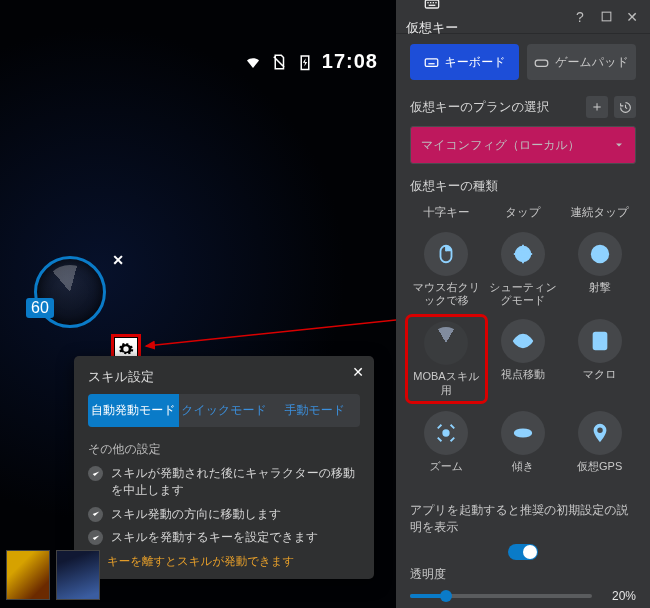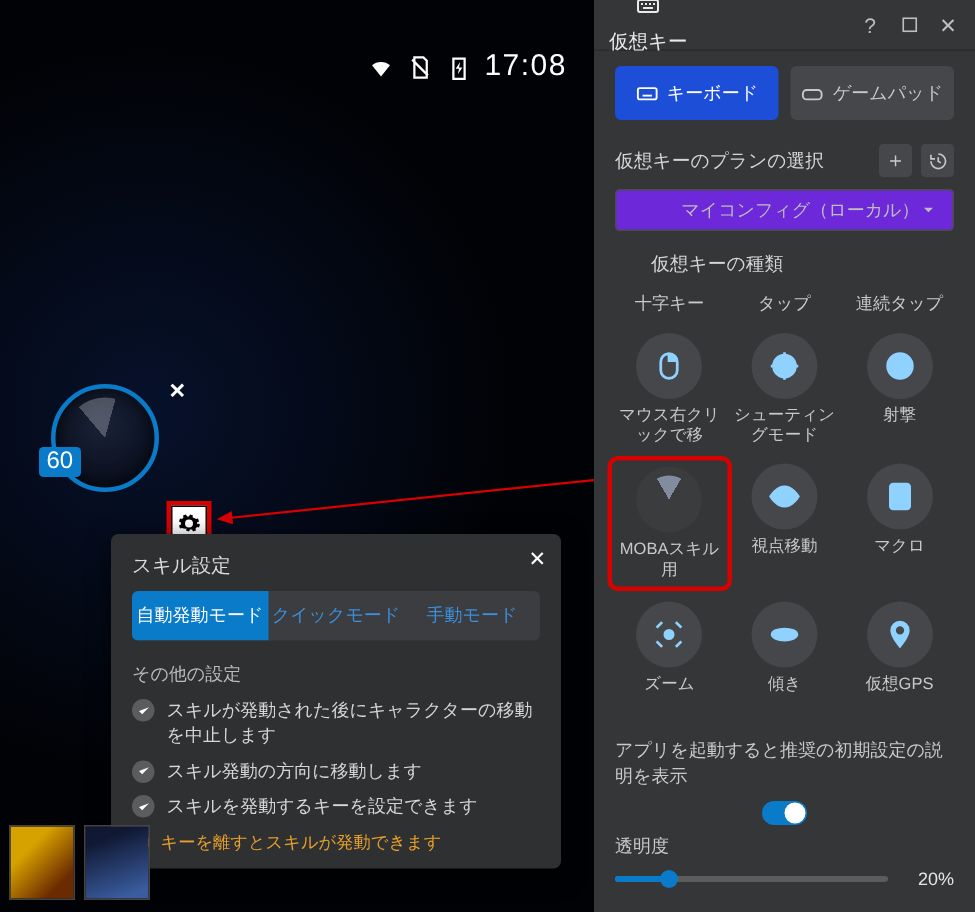--- a/index.html
+++ b/index.html
@@ -1,20 +1,20 @@
 <!DOCTYPE html>
 <html><head>
 <meta charset="utf-8">
 <style>
   * { box-sizing: border-box; margin: 0; padding: 0; font-family: "Segoe UI", Meiryo, sans-serif; }
   body { width: 650px; height: 608px; background: #000; color: #d6d6d6; overflow: hidden; position: relative; }
 
   
   .phone { position: absolute; left: 0; top: 0; width: 396px; height: 608px; background: radial-gradient(circle at 25% 45%, #07112b 0%, #010205 55%) , #000; overflow: hidden; }
-  .statusbar { position: absolute; top: 33px; right: 18px; display: flex; align-items: center; gap: 8px; color: #fff; font-size: 20px; font-weight: 400; letter-spacing: 1px; }
+  .statusbar { position: absolute; top: 50px; right: 18px; display: flex; align-items: center; gap: 8px; color: #fff; font-size: 20px; font-weight: 700; letter-spacing: 1px; }
   .statusbar svg { width: 18px; height: 18px; fill: #fff; }
 
   
   .joy-wrap { position: absolute; left: 34px; top: 256px; width: 80px; height: 80px; }
   .joy-ring { width: 72px; height: 72px; border: 3px solid #0a7bc8; border-radius: 50%; position: relative; background: radial-gradient(circle at 45% 35%, rgba(255,255,255,.08), rgba(0,0,0,.4)); box-shadow: inset 0 0 12px rgba(0,0,0,.7); }
   .joy-ring::before { content:""; position:absolute; left:50%; top:50%; transform:translate(-50%,-50%); width:0;height:0;}
   .joy-ring .sweep { position:absolute; inset:6px; border-radius:50%; background: conic-gradient(from -40deg, rgba(255,255,255,.25) 0deg 55deg, transparent 55deg 360deg); }
   .joy-badge { position: absolute; left: -8px; top: 42px; background: #0a7bc8; color: #fff; font-size: 16px; padding: 1px 5px; border-radius: 3px; }
   .joy-close { position:absolute; right:-10px; top:-4px; color:#fff; font-size:14px; font-weight:bold; cursor:pointer;}
 
@@ -54,21 +54,21 @@
   .tabrow .tab { flex:1; height:36px; border-radius:4px; display:flex; align-items:center; justify-content:center; gap:6px; font-size:12px; cursor:pointer;}
   .tabrow .tab.primary { background:#1d4ed8; color:#fff;}
   .tabrow .tab.secondary { background:#45474a; color:#c9c9c9;}
   .tabrow svg { width:15px; height:15px; fill:#fff;}
   .tabrow .secondary svg { fill:#c9c9c9;}
 
   .section-label { font-size:12.5px; color:#d6d6d6; margin-top:16px; display:flex; align-items:center; justify-content:space-between;gap:20px;}
   .iconbtns { display:flex; gap:6px;}
   .iconbtns span { width:22px; height:22px; background:#45474a; border-radius:3px; display:flex; align-items:center; justify-content:center; color:#c9c9c9; font-size:14px; cursor:pointer;}
 
-  .select { margin-top:8px; height:28px; background:#6d28d9; border:1px solid #4a4c4f; border-radius:3px; display:flex; align-items:center; justify-content:flex-end; padding:0 10px; font-size:12px; color:#bdbdbd; cursor:pointer;}
+  .select { margin-top:8px; height:38px; background:#be185d; border:1px solid #4a4c4f; border-radius:3px; display:flex; align-items:center; justify-content:space-between; padding:0 10px; font-size:12px; color:#bdbdbd; cursor:pointer;}
   .select svg{ width:12px; height:12px; fill:#bdbdbd;}
 
   .grid3 { display:grid; grid-template-columns: repeat(3,1fr); gap:6px 4px; margin-top:8px;}
   .grid3 .cat { text-align:center; font-size:11.5px; color:#c9c9c9; cursor:pointer; padding:2px 0;}
 
   .ctl-grid { display:grid; grid-template-columns: repeat(3,1fr); gap:12px 4px; margin-top:10px;}
   .ctl { display:flex; flex-direction:column; align-items:center; gap:5px; cursor:pointer;}
   .ctl .circ { width:44px; height:44px; border-radius:50%; background:#45474a; display:flex; align-items:center; justify-content:center;}
   .ctl .circ svg { width:22px; height:22px; fill:#8fd2ff;}
   .ctl .lbl { font-size:11px; color:#c9c9c9; text-align:center; line-height:1.2; min-height:26px;}
@@ -232,21 +232,21 @@
     </div>
   </div>
 
   <div class="select">
     <span>マイコンフィグ（ローカル）</span>
     <svg viewBox="0 0 24 24">
         <path d="M6 9l6 6 6-6"></path>
       </svg>
   </div>
 
-  <div class="section-label" style="margin-top:14px;margin-left:24px;">
+  <div class="section-label" style="margin-top:14px;">
     <span>仮想キーの種類</span>
   </div>
   <div class="grid3">
     <div class="cat">十字キー</div>
     <div class="cat">タップ</div>
     <div class="cat">連続タップ</div>
   </div>
 
   <div class="ctl-grid">
     <div class="ctl">

